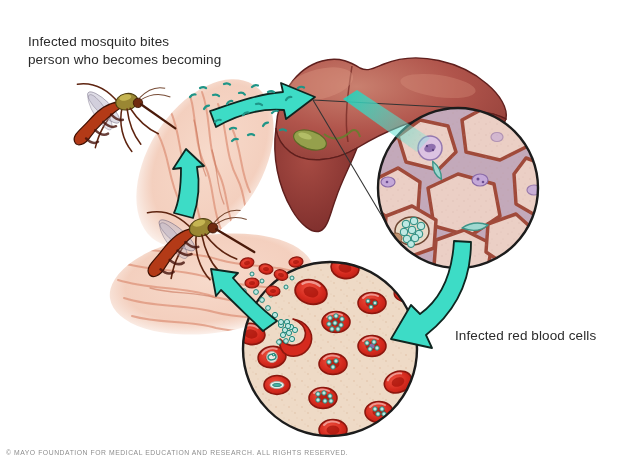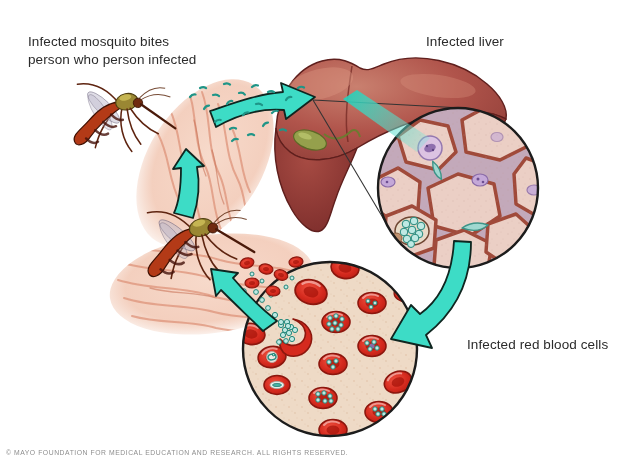--- a/index.html
+++ b/index.html
@@ -4,21 +4,21 @@
 <style>
   html,body{margin:0;padding:0;background:#fff;}
   #stage{position:relative;width:632px;height:466px;background:#fff;overflow:hidden;
          font-family:"Liberation Sans","DejaVu Sans",sans-serif;}
   #art{position:absolute;left:0;top:0;}
   .label{position:absolute;font-size:13.5px;line-height:1.36;letter-spacing:.1px;
          color:var(--text-dark,#2b2b2b);white-space:pre-line;}
   #label-step1{left:28px;top:33px;}
   #label-liver{left:426px;top:33px;}
   #label-step3{left:29px;top:322px;}
-  #label-rbc{left:467px;top:327px;margin-top:9px;}
+  #label-rbc{left:455px;top:327px;}
   #footer{position:absolute;left:6px;top:449px;font-size:6.8px;letter-spacing:.55px;
           color:var(--text-gray,#8d8d8d);}
   
   .arrow{fill:var(--arrow-teal,#3ddcc6);stroke:#0f2620;stroke-width:1.8;stroke-linejoin:round;}
   .leg{fill:none;stroke:#5e2410;stroke-width:1.5;stroke-linecap:round;}
   .wing{fill:rgba(185,180,200,.45);stroke:rgba(100,90,115,.55);stroke-width:.8;}
   .w2{opacity:.75;}
   .abdo{fill:#b33a17;stroke:#401002;stroke-width:1.1;}
   .stripe{fill:none;stroke:#45120a;stroke-width:2.4;opacity:.8;stroke-linecap:round;}
   .thorax{fill:#9a8733;stroke:#4f3f10;stroke-width:1;}
@@ -369,18 +369,17 @@
     <use href="#rbcS" transform="translate(296,262) rotate(-8)"></use>
     <use href="#rbcS" transform="translate(273,291) rotate(5)"></use>
     <circle cx="252" cy="274" r="2" class="tdot"></circle>
         <circle cx="262" cy="281" r="2" class="tdot"></circle>
     <circle cx="286" cy="287" r="2" class="tdot"></circle>
         <circle cx="292" cy="278" r="2" class="tdot"></circle>
   </g>
 </svg>
 
 <div class="label" id="label-step1">Infected mosquito bites
-person who person infected</div>
-<div class="label" id="label-liver">Infected liver</div>
+person who becomes becoming</div>
 <div class="label" id="label-rbc">Infected red blood cells</div>
 <div id="footer">© MAYO FOUNDATION FOR MEDICAL EDUCATION AND RESEARCH. ALL RIGHTS RESERVED.</div>
 
 </div>
 
 </body></html>

